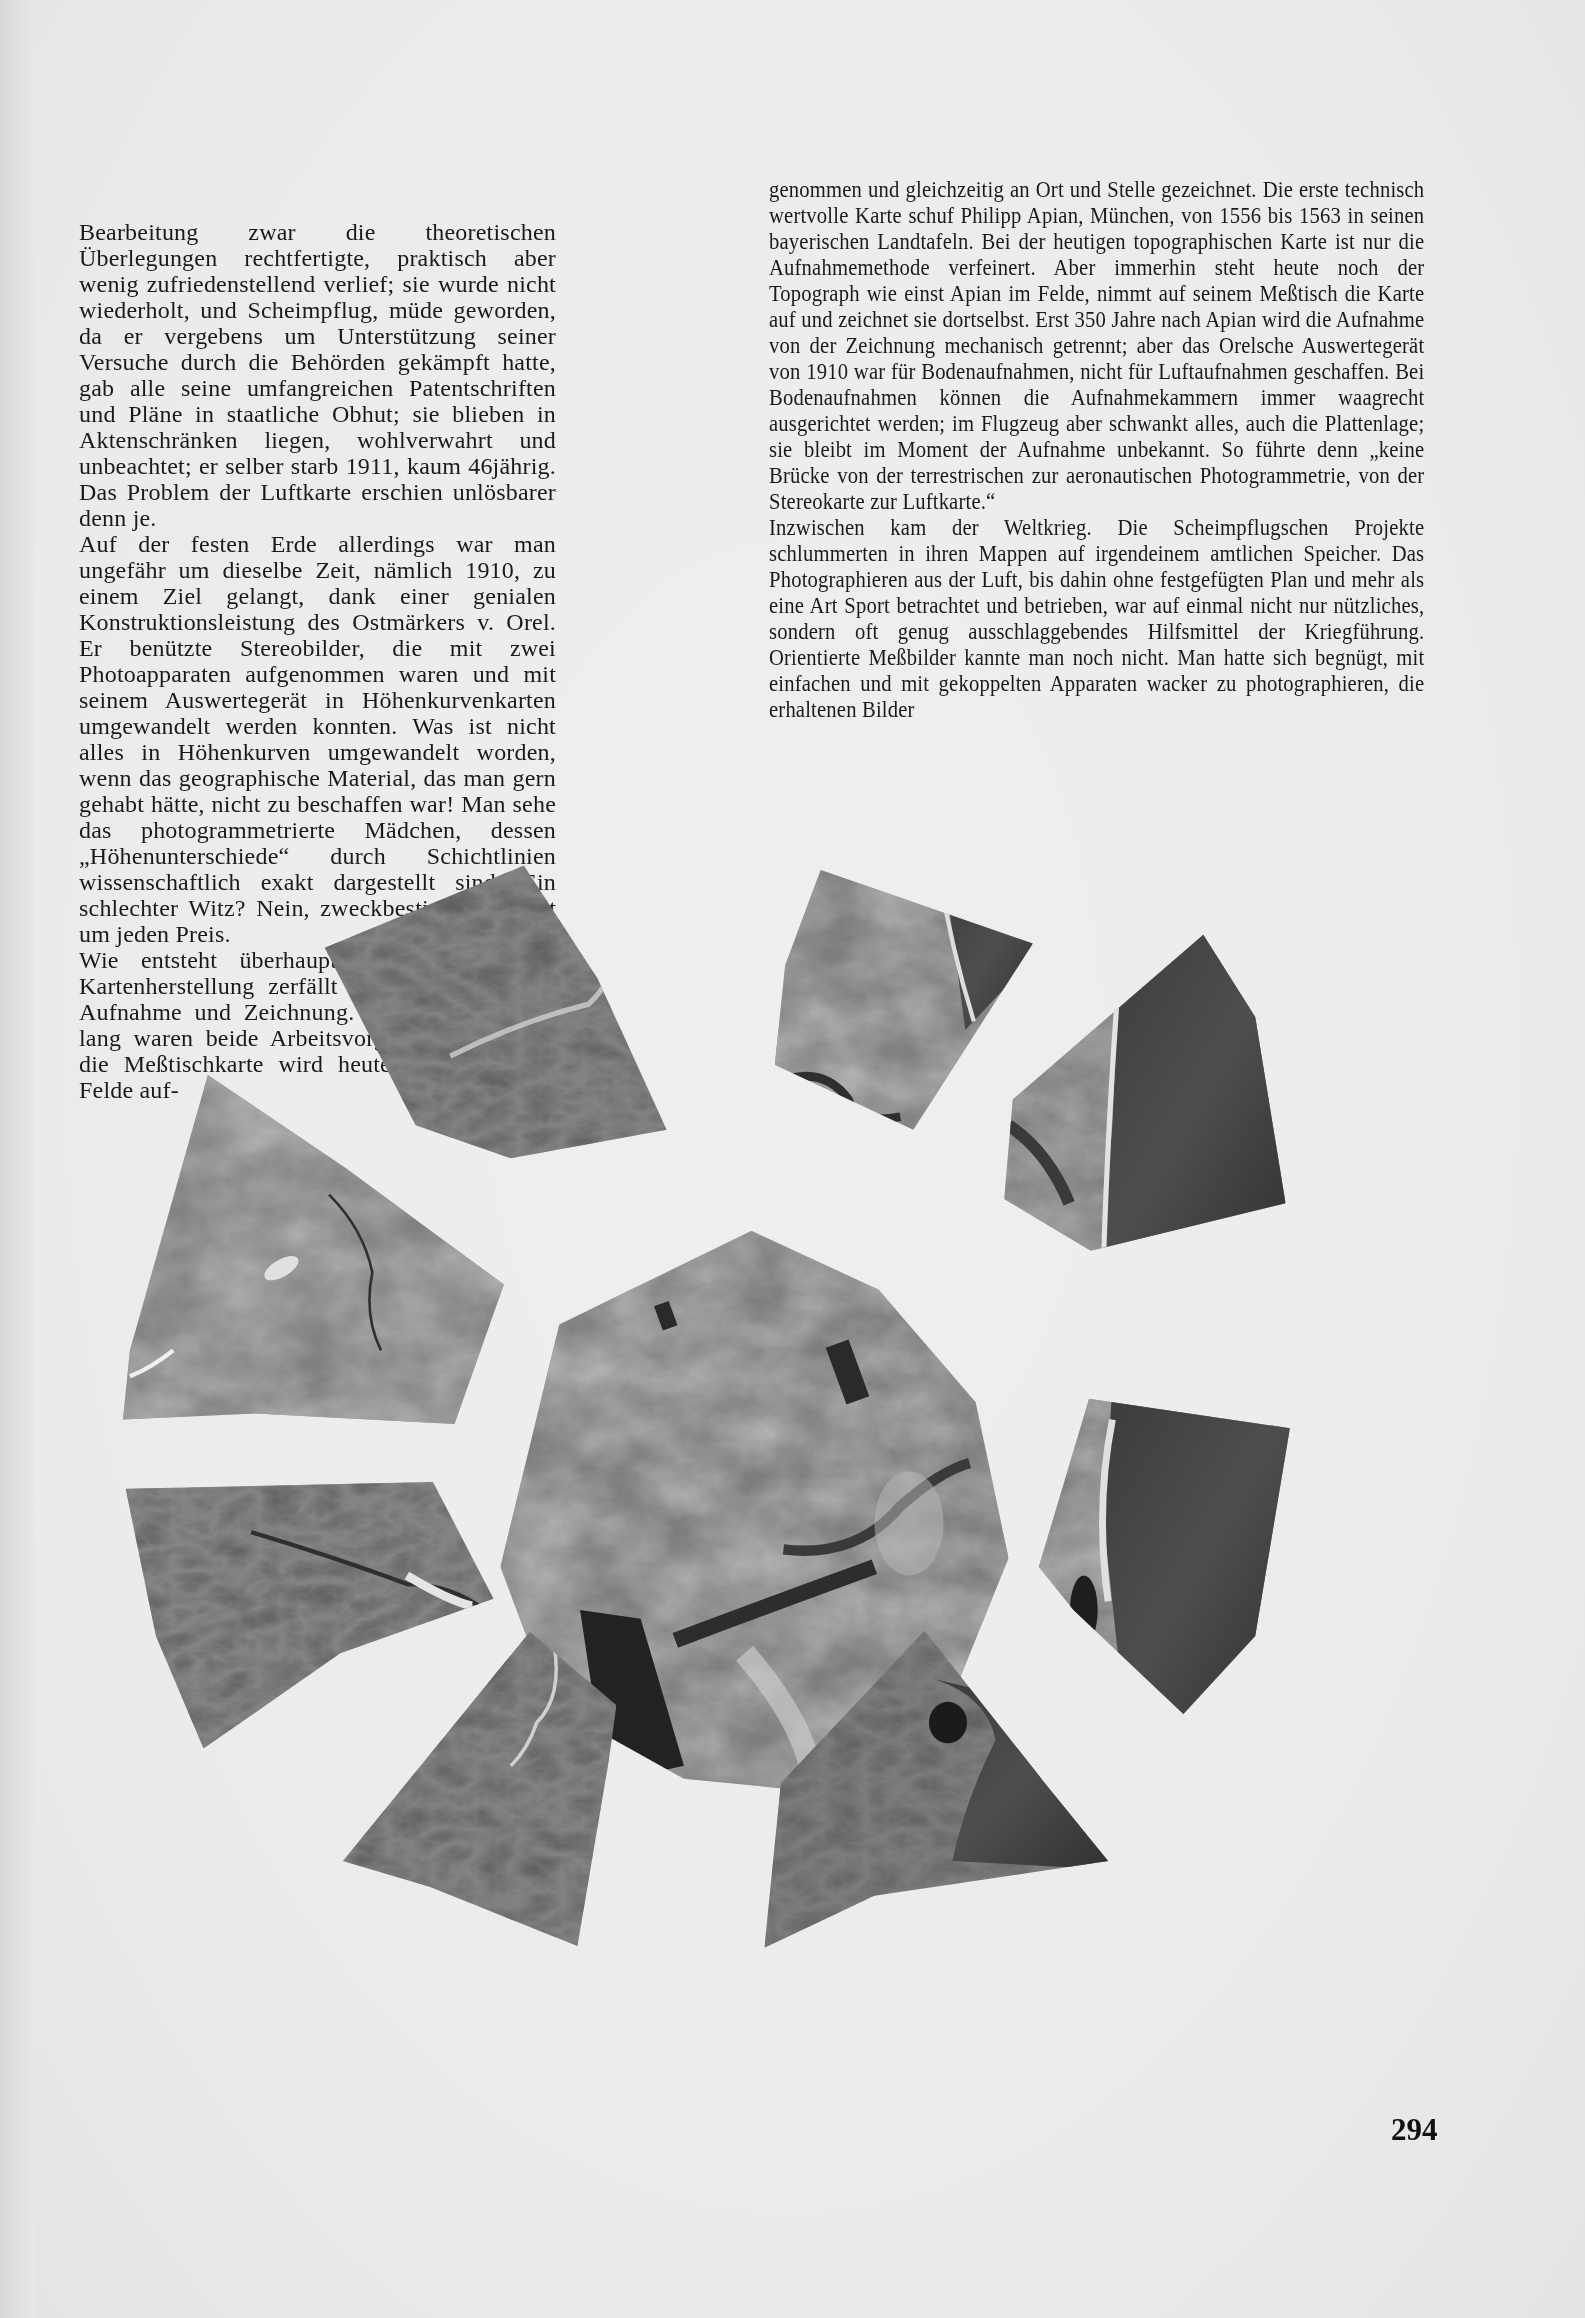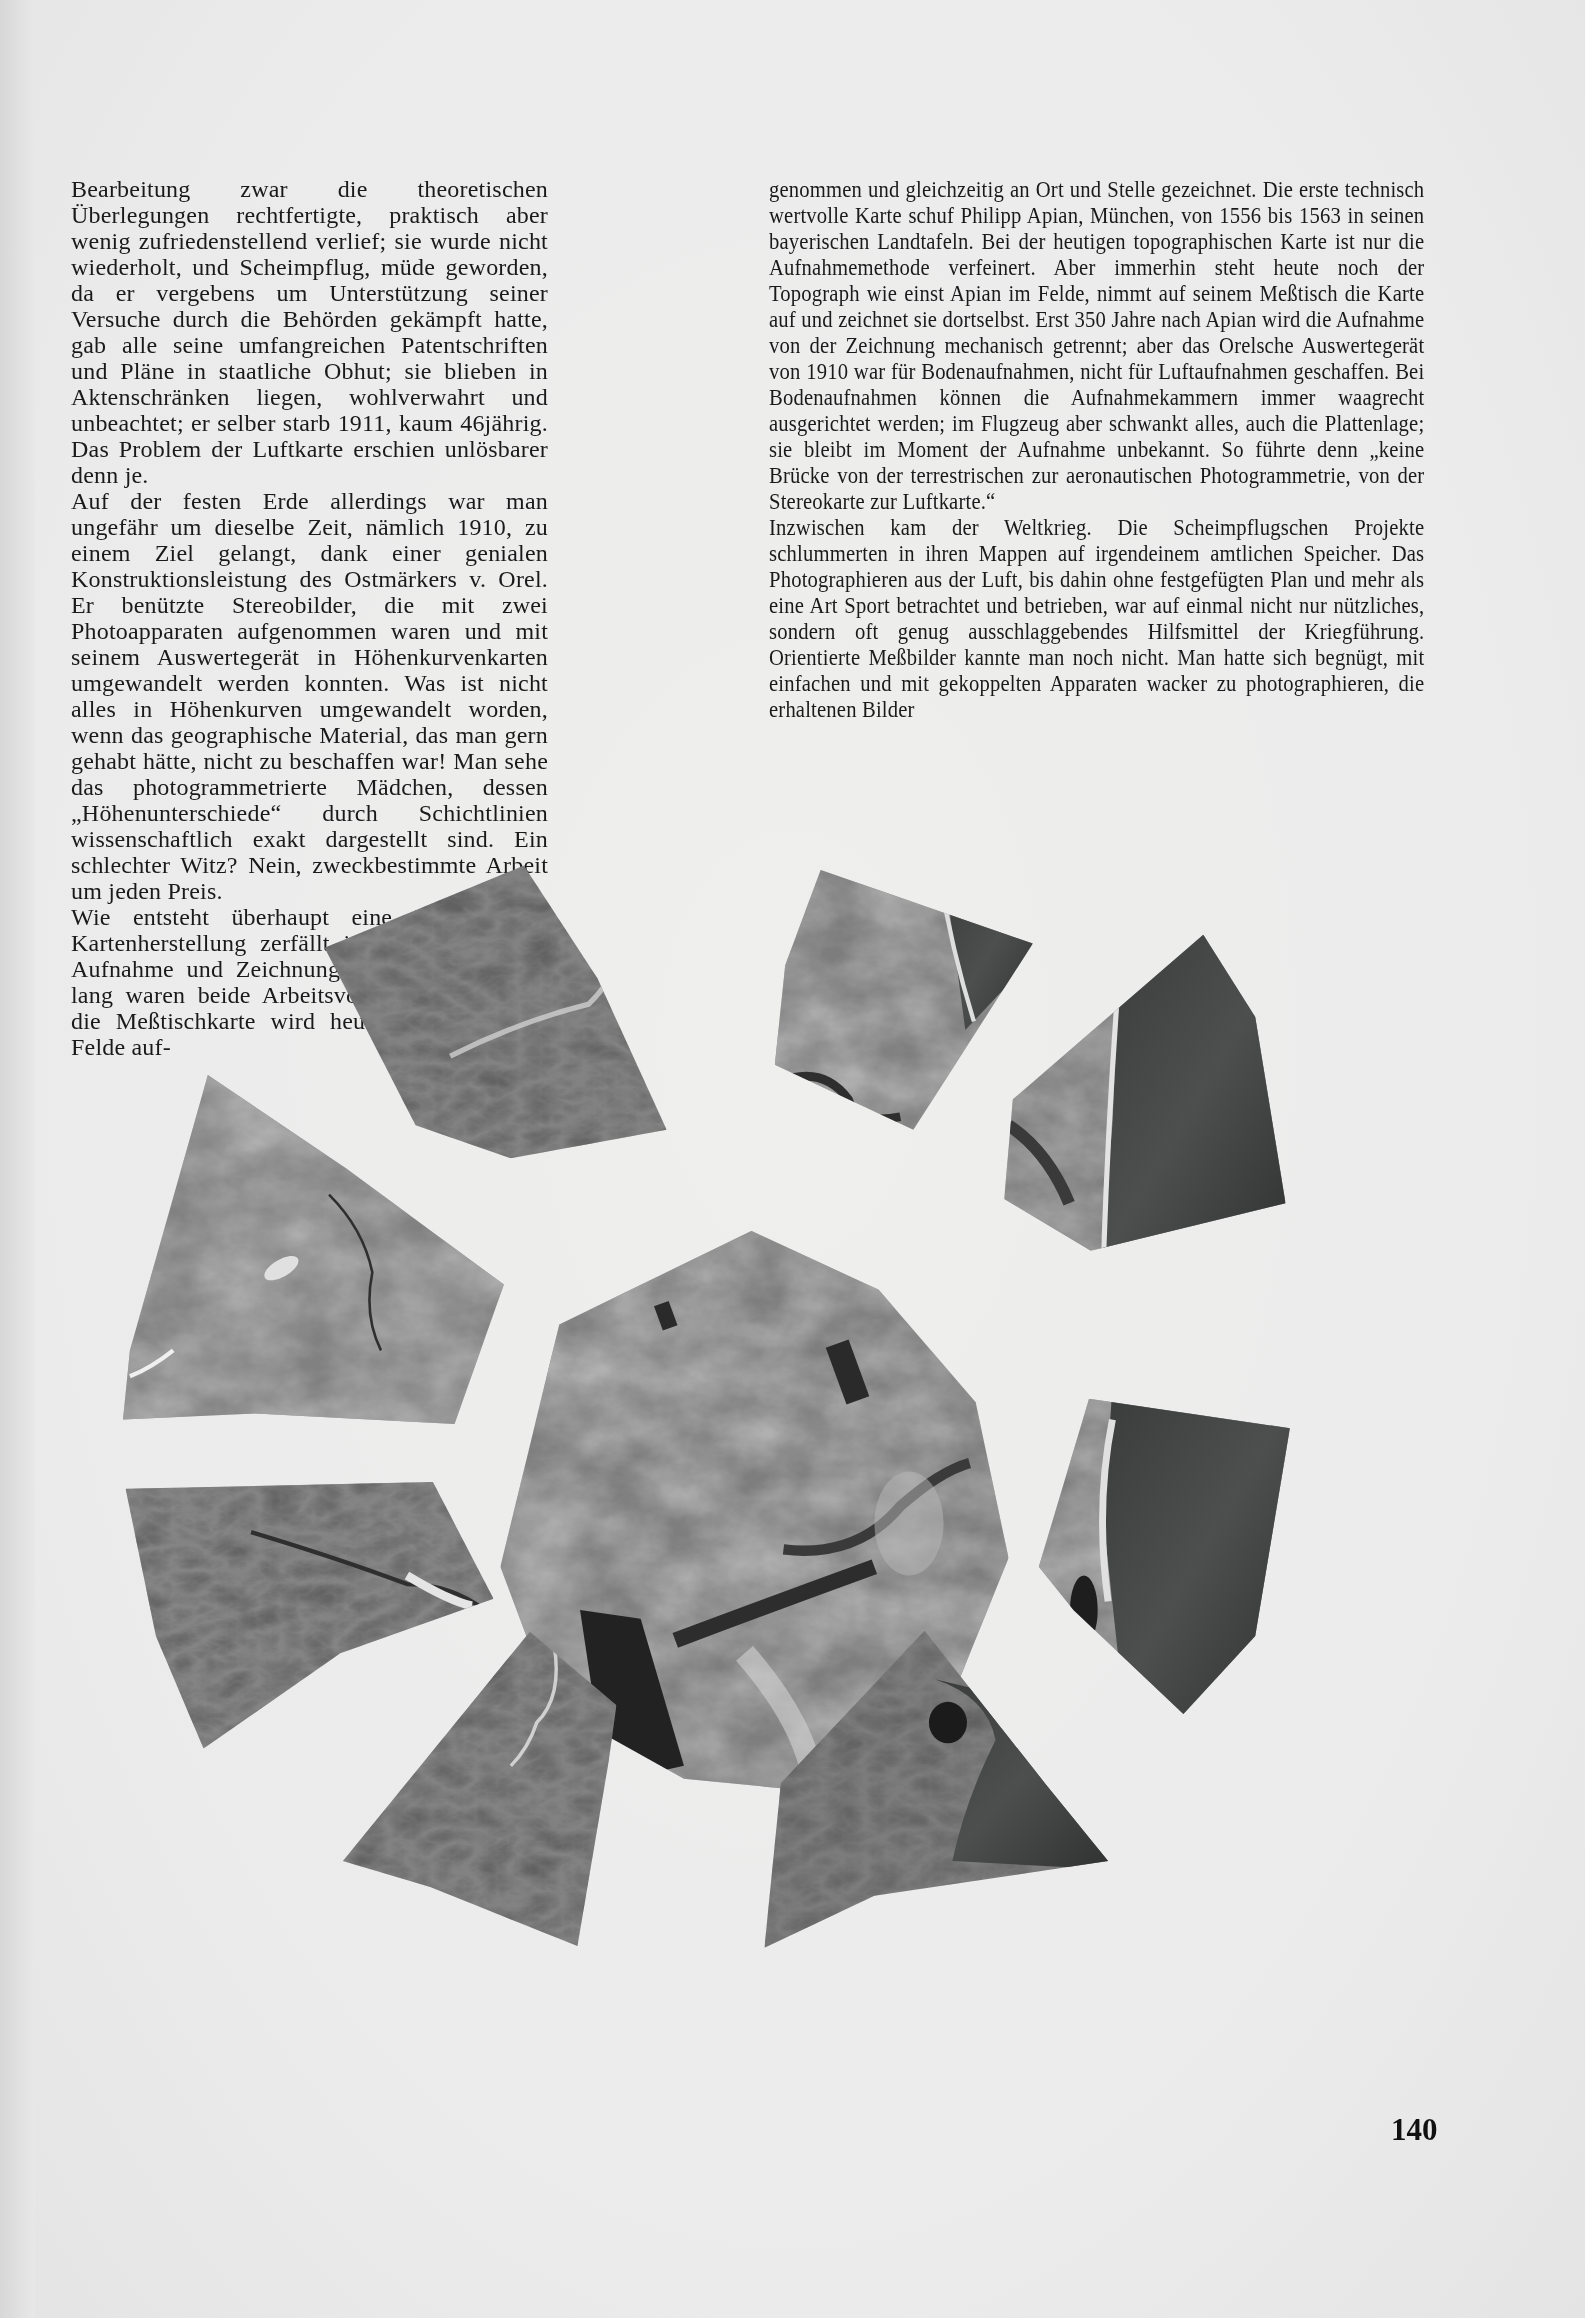--- a/index.html
+++ b/index.html
@@ -12,21 +12,21 @@
     }
     .spine {
       position: absolute; left: 0; top: 0; width: 35px; height: 2319px;
       background: linear-gradient(to right, #d6d7d6 0%, #e7e8e7 100%);
     }
     .column {
       position: absolute; top: 176px; font-size: 24px; line-height: 26px;
       text-align: justify; letter-spacing: 0.2px;
     }
     .column p { margin: 0; }
-    .col-left { left: 71px; width: 477px; }
+    .col-left { left: 79px; width: 477px; margin-top: 43px; }
     .col-right { left: 769px; width: 655px; font-family: "Liberation Serif", "DejaVu Serif", serif; transform: scaleX(0.86); transform-origin: left top; width: 762px; }
     .col-right p { text-align: justify; }
     .mosaic { position: absolute; left: 0; top: 0; width: 1586px; height: 2319px; }
     .page-number {
       position: absolute; left: 1391px; top: 2112px; font-size: 31px; font-weight: bold;
       font-family: "Liberation Serif", "DejaVu Serif", serif; color: #111;
     }
   </style>
 </head>
 <body>
@@ -148,14 +148,14 @@
   </g>
   <g clip-path="url(#c-lu)">
     <rect x="140" y="1230" width="450" height="420" fill="#808180"></rect>
     <rect x="140" y="1230" width="450" height="420" filter="url(#terrain)"></rect>
     <ellipse cx="325" cy="1465" rx="22" ry="10" fill="#e0e0e0" transform="rotate(-30 325 1465)"></ellipse>
     <path d="M150 1590 Q175 1580 200 1560" stroke="#f0f0f0" stroke-width="5" fill="none"></path>
     <path d="M380 1380 Q420 1420 430 1470 Q420 1520 440 1560" stroke="#2f2f2f" stroke-width="3" fill="none"></path>
   </g>
 </svg>
 
-<div class="page-number">140</div>
+<div class="page-number">294</div>
 
 
 </body></html>

